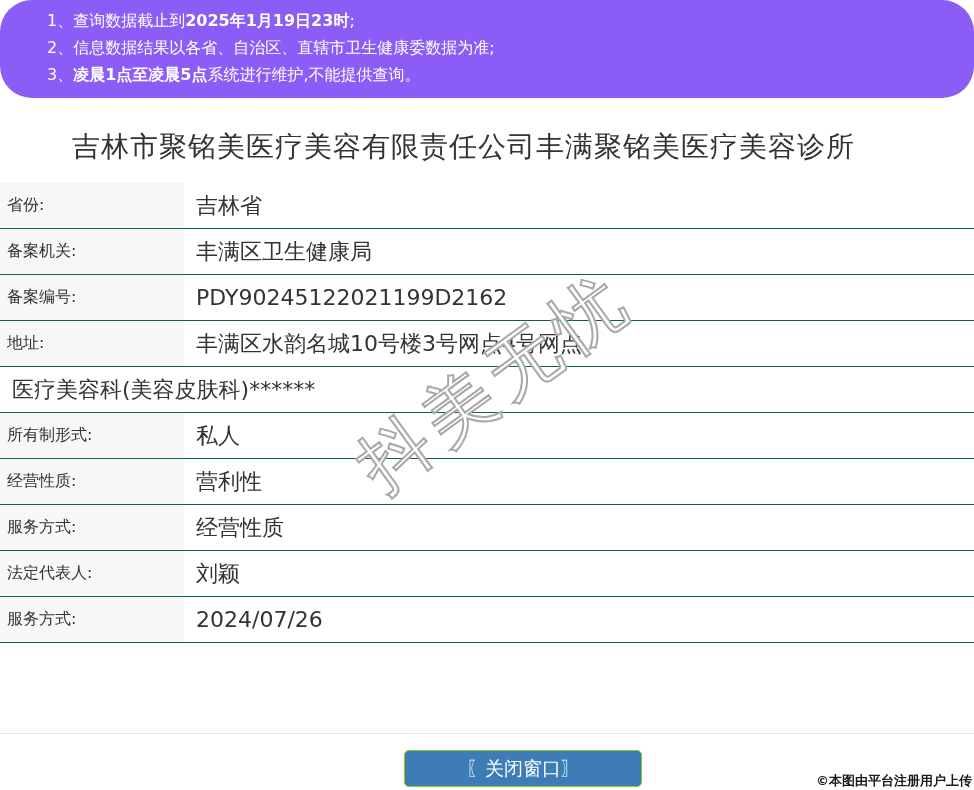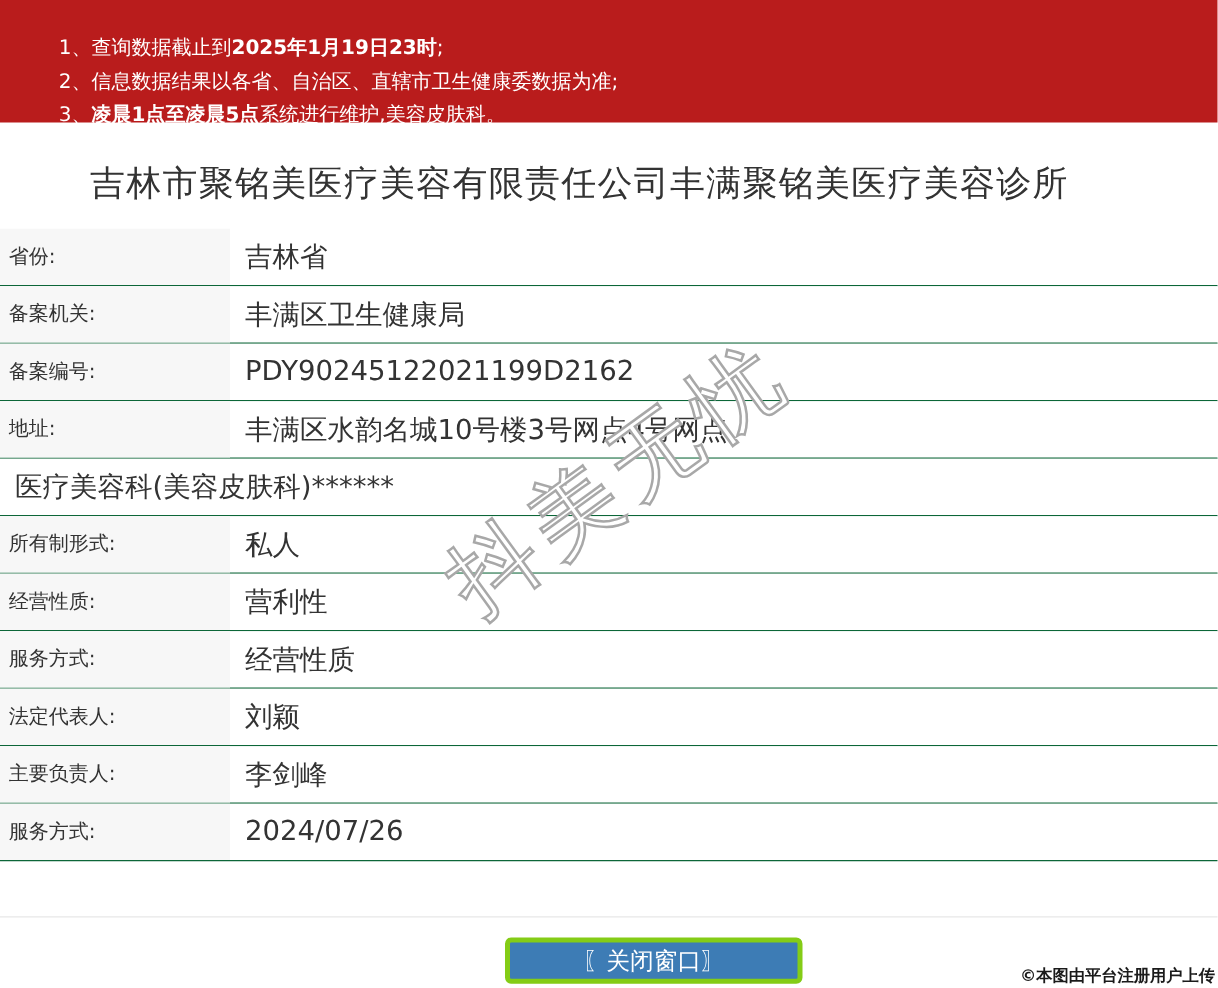--- a/index.html
+++ b/index.html
@@ -7,26 +7,27 @@
     width: 974px; height: 790px;
     position: relative;
     background: #ffffff;
     overflow: hidden;
     font-family: "DejaVu Sans", "Liberation Sans", sans-serif;
   }
 
   
   .banner {
     position: absolute; left: 0; top: 0; width: 974px; height: 98px;
-    background: #b91c1c;
+    background: #8b5cf6;
     color: #ffffff;
     box-sizing: border-box;
-    padding: 24px 0 0 47px;
+    padding: 7px 0 0 47px;
     font-size: 16px;
     line-height: 27px;
+    border-radius: 32px;
   }
   .banner .line { white-space: nowrap; }
   .banner .b { font-weight: bold; }
 
   
   .page-title {
     position: absolute; left: 72px; top: 131px;
     font-size: 28px; line-height: 32px;
     letter-spacing: 1px;
     color: #333333;
@@ -76,21 +77,21 @@
 
   
   .footer-separator {
     position: absolute; left: 0; top: 733px; width: 974px;
     border-top: 1px solid #e8e8e8;
   }
   .close-button {
     position: absolute; left: 404px; top: 750px;
     width: 238px; height: 37px;
     background: #3d7cb5;
-    border: 4px solid #84cc16;
+    border: 1px solid #84cc16;
     border-radius: 5px;
     color: #ffffff;
     font-size: 19px;
     font-family: "DejaVu Sans", "Liberation Sans", sans-serif;
     display: flex; align-items: center; justify-content: center;
     cursor: pointer;
     box-sizing: border-box;
     z-index: 7;
   }
   .attribution {
@@ -107,21 +108,21 @@
        0   -1px 0 #fff, 0    1px 0 #fff;
     text-align: center;
   }
 </style>
 </head>
 <body>
 
 <div class="banner">
   <div class="line"><span>1、</span><span>查询数据截止到</span><span class="b">2025年1月19日23时</span><span>;</span></div>
   <div class="line"><span>2、</span><span>信息数据结果以各省、自治区、直辖市卫生健康委数据为准;</span></div>
-  <div class="line"><span>3、</span><span class="b">凌晨1点至凌晨5点</span><span>系统进行维护,美容皮肤科。</span></div>
+  <div class="line"><span>3、</span><span class="b">凌晨1点至凌晨5点</span><span>系统进行维护,不能提供查询。</span></div>
 </div>
 
 <div class="page-title">吉林市聚铭美医疗美容有限责任公司丰满聚铭美医疗美容诊所</div>
 
 <div class="info-table">
   <div class="row">
     <div class="cell-label">省份:</div>
     <div class="cell-value">吉林省</div>
   </div>
   <div class="row">
@@ -149,24 +150,20 @@
   </div>
   <div class="row">
     <div class="cell-label">服务方式:</div>
     <div class="cell-value">经营性质</div>
   </div>
   <div class="row">
     <div class="cell-label">法定代表人:</div>
     <div class="cell-value">刘颖</div>
   </div>
   <div class="row">
-    <div class="cell-label">主要负责人:</div>
-    <div class="cell-value">李剑峰</div>
-  </div>
-  <div class="row">
     <div class="cell-label">服务方式:</div>
     <div class="cell-value">2024/07/26</div>
   </div>
 </div>
 
 <div class="watermark">抖美无忧</div>
 
 <div class="footer-separator"></div>
 
 <button class="close-button">〖关闭窗口〗</button>

